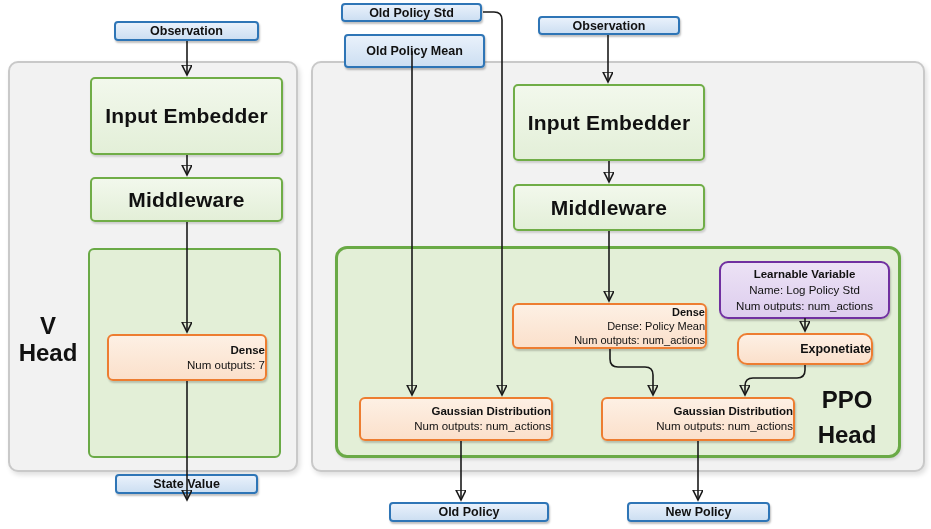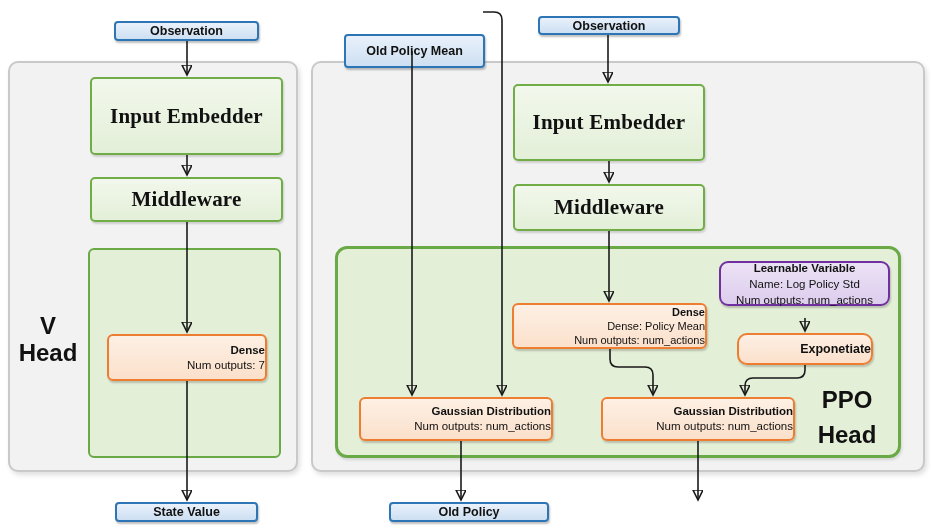--- a/index.html
+++ b/index.html
@@ -24,21 +24,21 @@
   .blue-node{
     background:linear-gradient(180deg,#e9f1fb 0%,#cddff2 100%);
     border:2px solid #2e75b6;border-radius:4px;
     box-shadow:1px 2px 2px rgba(0,0,0,0.25);
     font-size:12.5px;font-weight:bold;
   }
   .green-node{
     background:linear-gradient(180deg,#f2f8ec 0%,#e3efd8 100%);
     border:2px solid #70ad47;border-radius:5px;
     box-shadow:1px 2px 2px rgba(0,0,0,0.15);
-    font-size:21px;font-weight:bold;letter-spacing:0.2px;font-family:Liberation Serif, serif;
+    font-size:21px;font-weight:bold;letter-spacing:0.2px;
   }
   .orange-node{
     background:linear-gradient(180deg,#fdf0e4 0%,#fbe0cb 100%);
     border:2px solid #ed7d31;border-radius:6px;
     box-shadow:1px 2px 2px rgba(0,0,0,0.2);
     font-size:11.5px;line-height:15px;align-items:flex-end;
   }
   .purple-node{
     background:linear-gradient(180deg,#ece2f5 0%,#ddcdee 100%);
     border:2.5px solid #7030a0;border-radius:9px;
@@ -84,24 +84,27 @@
 
   <div class="abs node green-node" style="left:90px;top:177px;width:193px;height:45px;">
     <span>Middleware</span>
   </div>
 
   <div class="abs node orange-node" style="left:107px;top:334px;width:160px;height:47px;">
     <span class="node-title">Dense</span>
     <span>Num outputs: 7</span>
   </div>
 
-  <div class="abs node blue-node" style="left:115px;top:502px;width:143px;height:20px;">
+  <div class="abs node blue-node" style="left:115px;top:474px;width:143px;height:20px;">
     <span>State Value</span>
   </div>
 
+  <div class="abs node blue-node" style="left:341px;top:3px;width:141px;height:19px;">
+    <span>Old Policy Std</span>
+  </div>
 
   <div class="abs node blue-node" style="left:344px;top:34px;width:141px;height:34px;">
     <span>Old Policy Mean</span>
   </div>
 
   <div class="abs node blue-node" style="left:538px;top:16px;width:142px;height:19px;">
     <span>Observation</span>
   </div>
 
   <div class="abs node green-node" style="left:513px;top:84px;width:192px;height:77px;">
@@ -111,21 +114,21 @@
   <div class="abs node green-node" style="left:513px;top:184px;width:192px;height:47px;">
     <span>Middleware</span>
   </div>
 
   <div class="abs node orange-node" style="left:512px;top:303px;width:195px;height:46px;line-height:14px;font-size:11px;">
     <span class="node-title">Dense</span>
     <span>Dense: Policy Mean</span>
     <span>Num outputs: num_actions</span>
   </div>
 
-  <div class="abs node purple-node" style="left:719px;top:261px;width:171px;height:45px;">
+  <div class="abs node purple-node" style="left:719px;top:261px;width:171px;height:58px;">
     <span class="node-title">Learnable Variable</span>
     <span>Name: Log Policy Std</span>
     <span>Num outputs: num_actions</span>
   </div>
 
   <div class="abs node orange-node" style="left:737px;top:333px;width:136px;height:32px;font-size:12.5px;border-radius:10px;">
     <span class="node-title">Exponetiate</span>
   </div>
 
   <div class="abs node orange-node" style="left:359px;top:397px;width:194px;height:44px;">
@@ -135,20 +138,23 @@
 
   <div class="abs node orange-node" style="left:601px;top:397px;width:194px;height:44px;">
     <span class="node-title">Gaussian Distribution</span>
     <span>Num outputs: num_actions</span>
   </div>
 
   <div class="abs node blue-node" style="left:389px;top:502px;width:160px;height:20px;">
     <span>Old Policy</span>
   </div>
 
+  <div class="abs node blue-node" style="left:627px;top:502px;width:143px;height:20px;">
+    <span>New Policy</span>
+  </div>
 
   <svg id="arrows" width="931" height="529" viewBox="0 0 931 529">
     <defs>
       <marker id="ah" markerUnits="userSpaceOnUse" markerWidth="12" markerHeight="12" refX="9" refY="5" orient="auto">
         <path d="M0,0 L10,5 L0,10 Z" fill="#1a1a1a" stroke="none"></path>
       </marker>
     </defs>
     <path d="M187,41 V74" marker-end="url(#ah)"></path>
     <path d="M187,155 V174" marker-end="url(#ah)"></path>
     <path d="M187,222 V331" marker-end="url(#ah)"></path>

